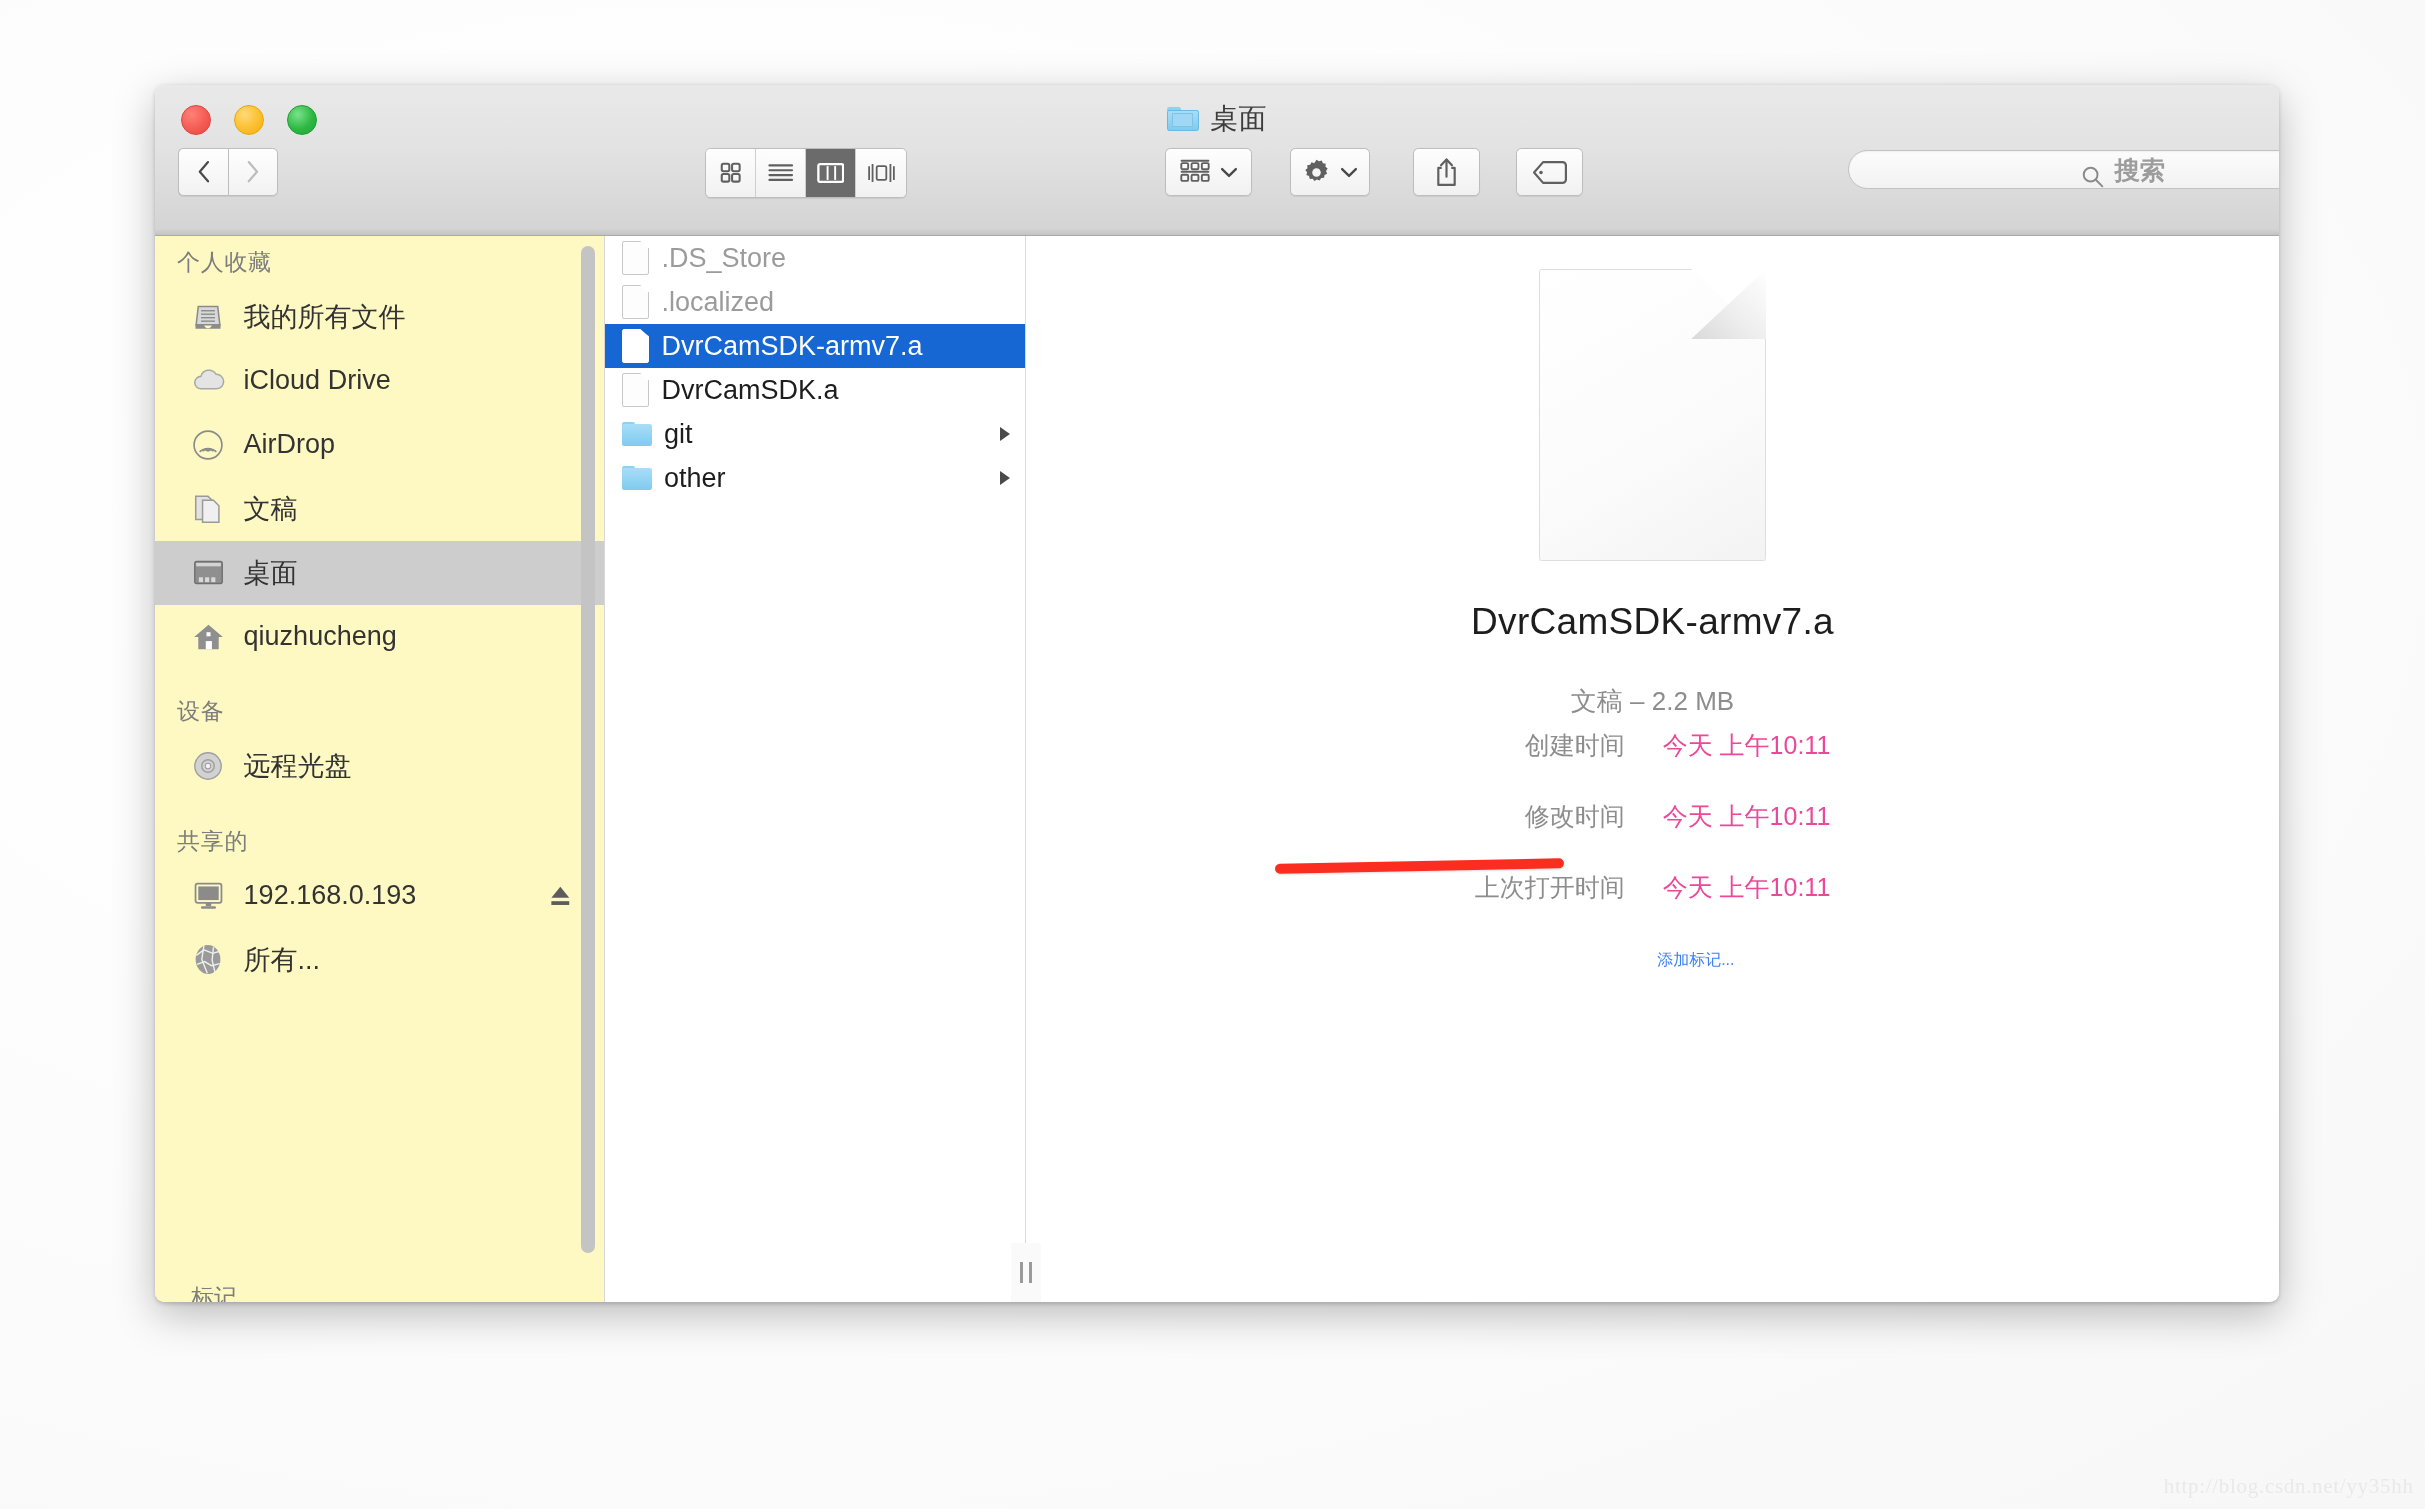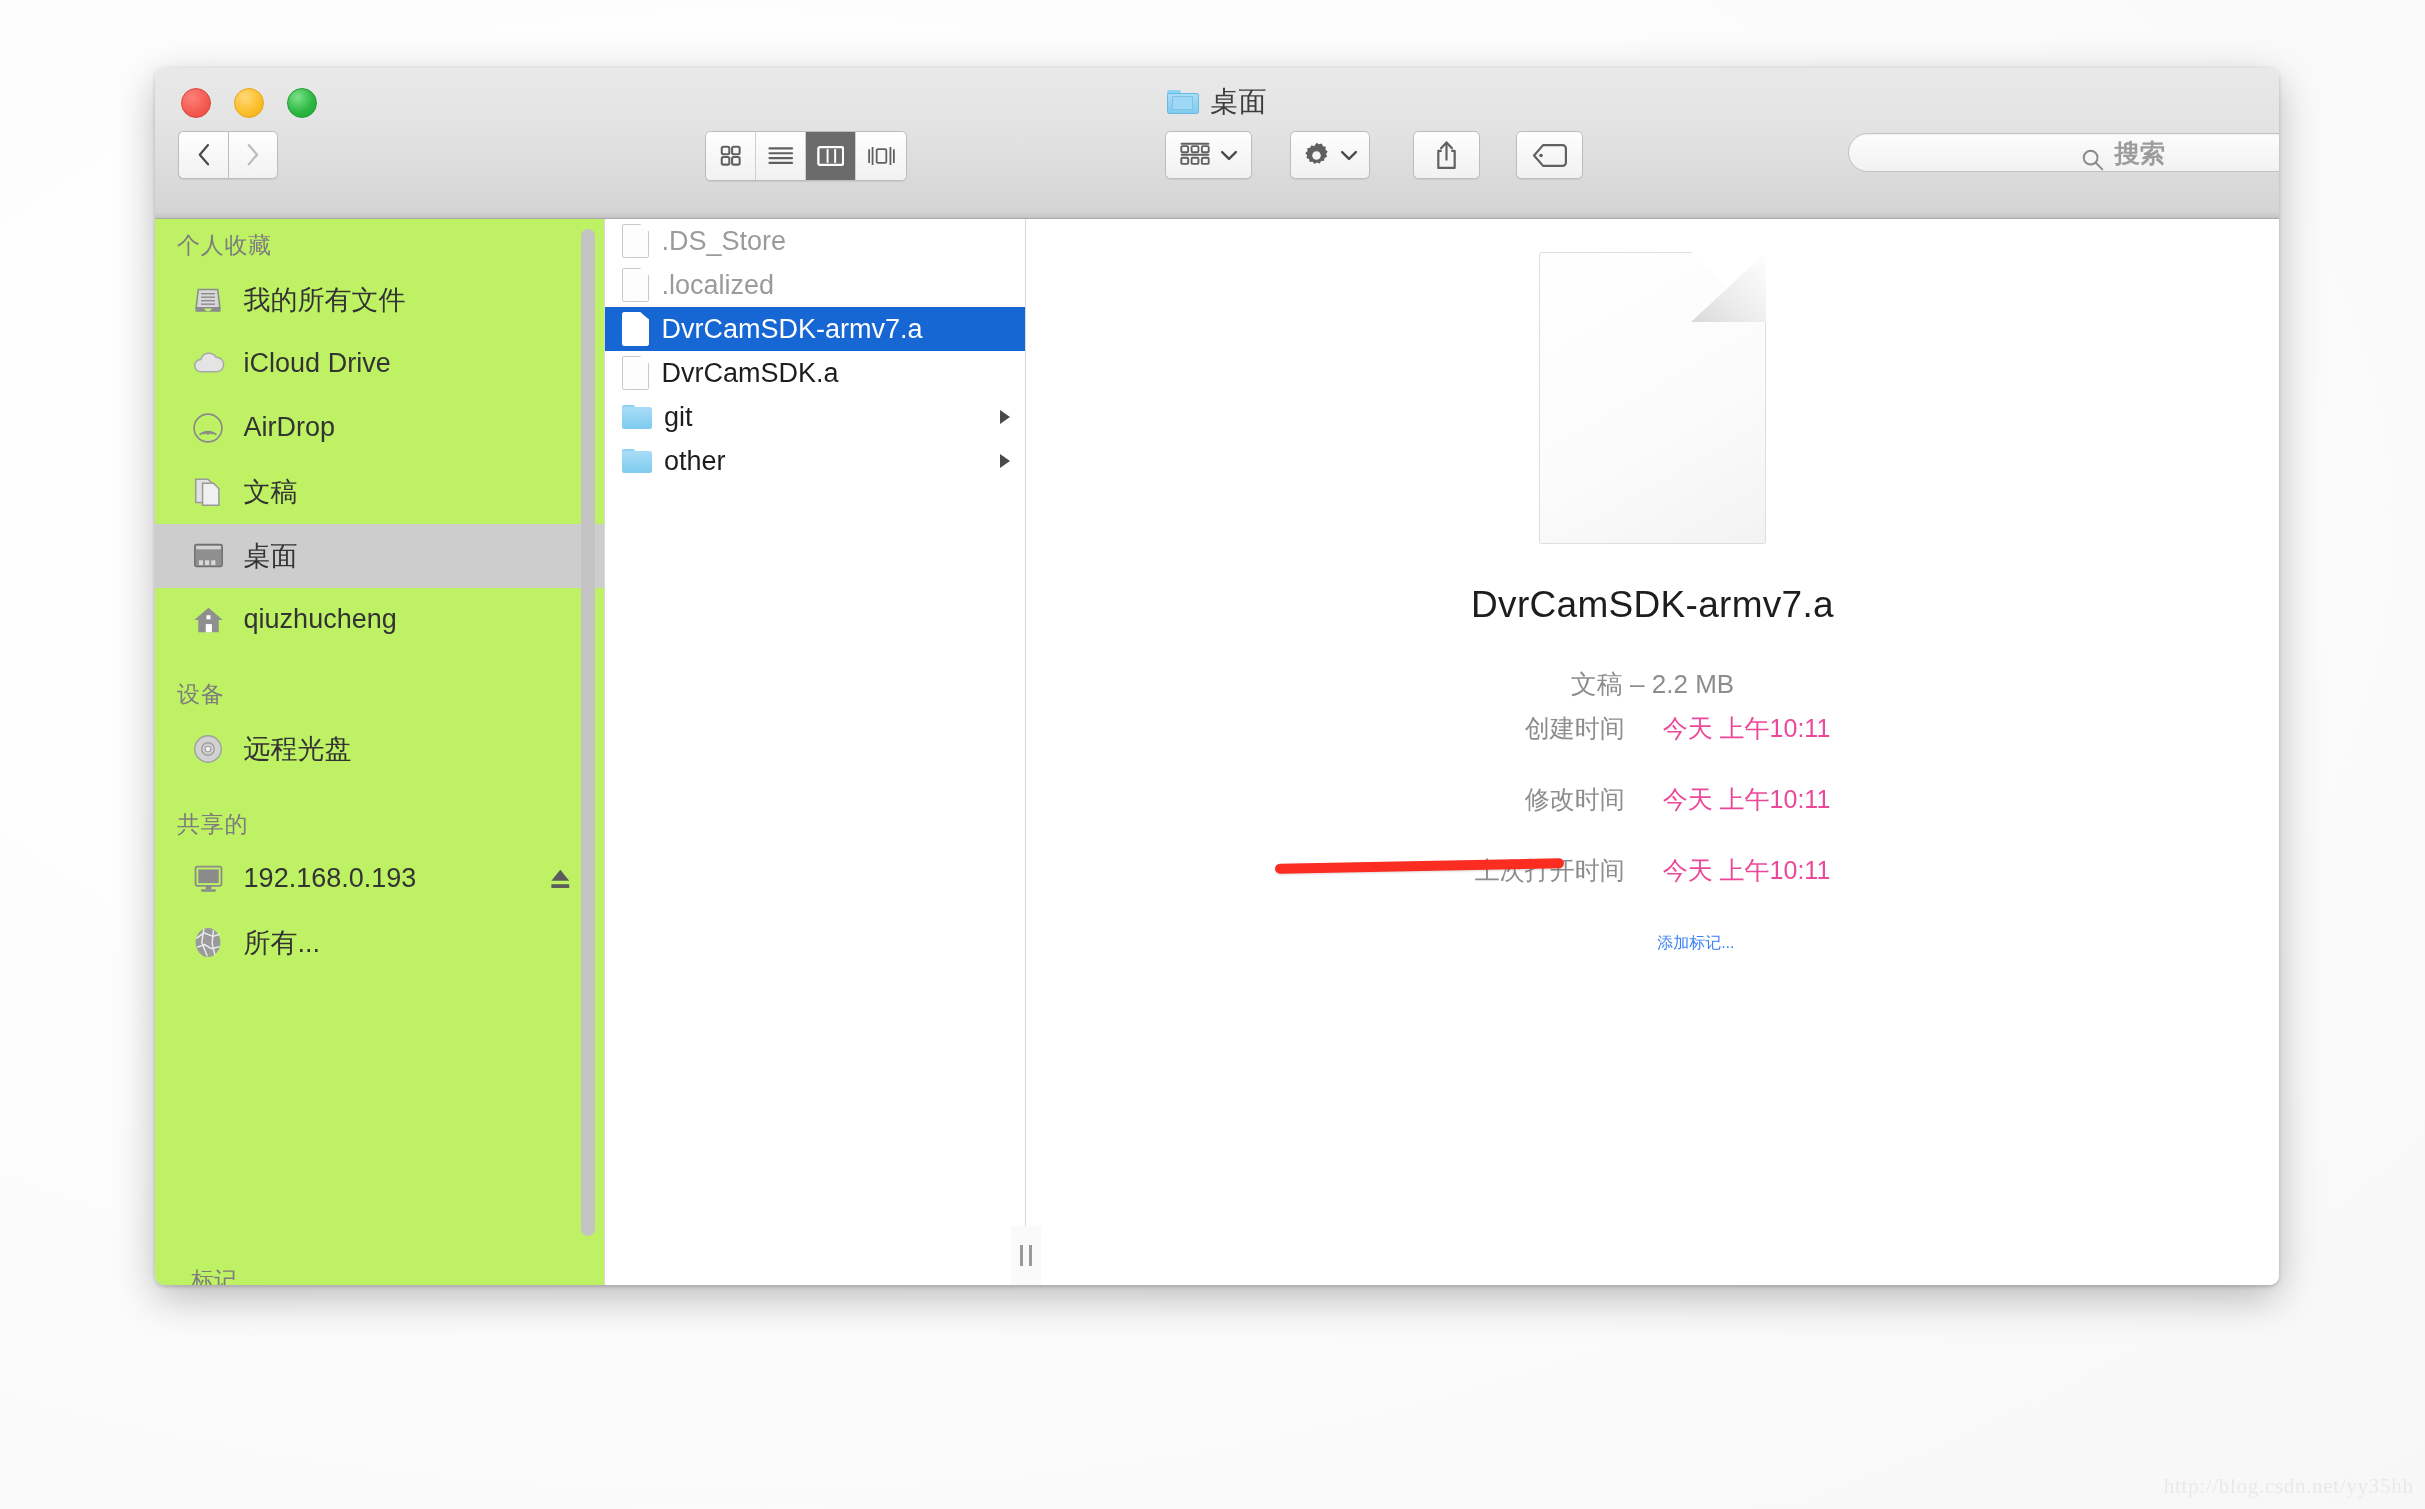--- a/index.html
+++ b/index.html
@@ -7,21 +7,21 @@
     width:2426px; height:1510px;
     background:#ffffff;
     font-family:"Liberation Sans","DejaVu Sans",sans-serif;
     overflow:hidden;
   }
   #root { position:relative; width:2426px; height:1510px;
     background:radial-gradient(ellipse at 30% 35%, #ffffff 0%, #fdfdfd 45%, #f7f7f7 100%); }
 
   
   .window {
-    position:absolute; left:155px; top:68px;
+    position:absolute; left:155px; top:85px;
     width:2124px; height:1217px;
     border-radius:9.6px;
     background:#ffffff;
     box-shadow:0 12.4px 41px rgba(0,0,0,.26), 0 1.4px 4.1px rgba(0,0,0,.18);
     overflow:hidden;
   }
 
   
   .titlebar {
     position:absolute; left:0; top:0; width:100%; height:151px;
@@ -91,21 +91,21 @@
     box-shadow:inset 0 0.7px 1.4px rgba(0,0,0,.06);
     font-weight:bold;
   }
   .search .ph { font-size:25.4px; color:#9c9c9c; }
 
   
   .body { position:absolute; left:0; top:151px; width:100%; height:1066px; display:flex; }
 
   
   .sidebar { position:relative; width:450px; height:100%;
-    background:#bef264; border-right:0.7px solid #d7d7d7; overflow:hidden; }
+    background:#fef9c3; border-right:0.7px solid #d7d7d7; overflow:hidden; }
   .sec-head { font-size:23px; color:#7d7d7d; padding:11px 0 6.9px 22px; letter-spacing:0.7px; }
   .sb-item { height:64px; display:flex; align-items:center; padding-left:36px; gap:18.6px; }
   .sb-item.sel { background:#cdcdcd; }
   .sb-label { font-size:27px; color:#333; white-space:nowrap; }
   .sb-ico { width:34px; height:34px; flex:0 0 34px; display:flex; align-items:center; justify-content:center; }
   .eject { margin-left:auto; margin-right:33px; width:20.6px; height:23.4px; }
   .sb-scroll { position:absolute; right:9px; top:10.3px; width:13.8px; height:1007px;
     background:#c4c4c4; border-radius:6.9px; }
   .cut-label { position:absolute; left:36px; bottom:-11px; font-size:23px; color:#7d7d7d; }
 

